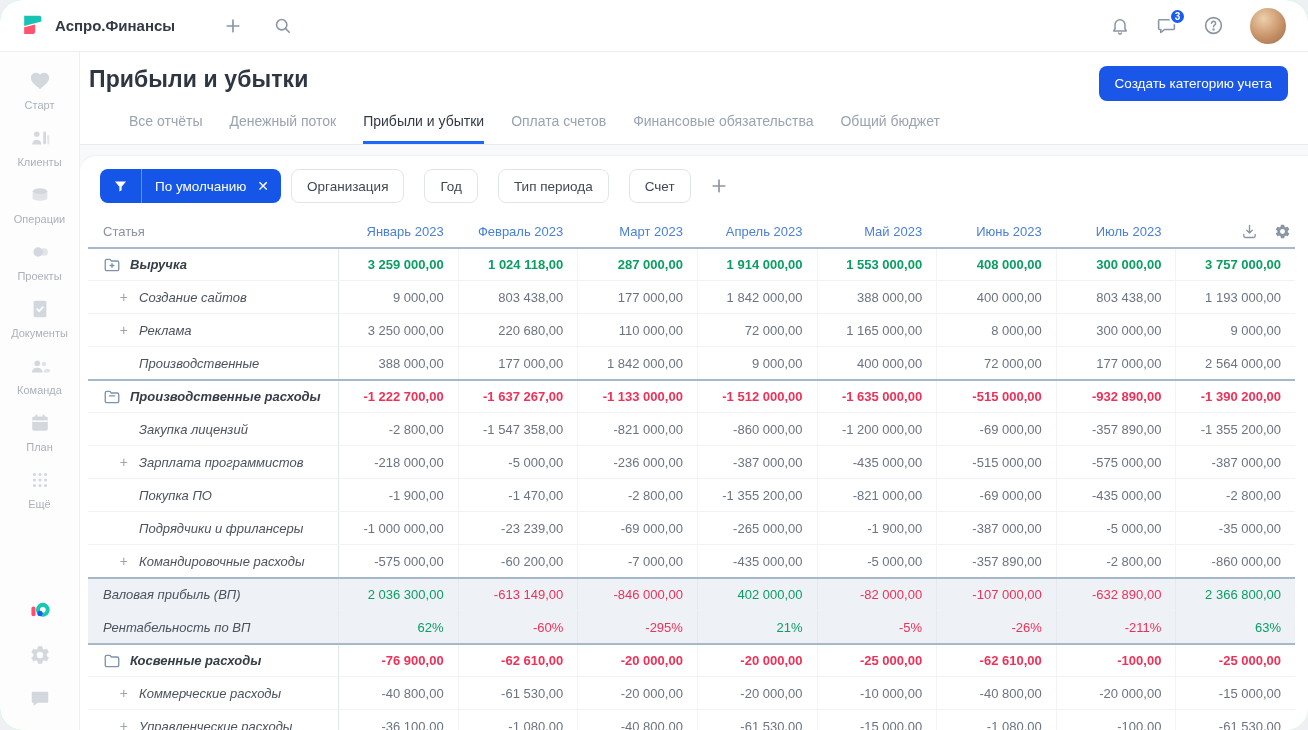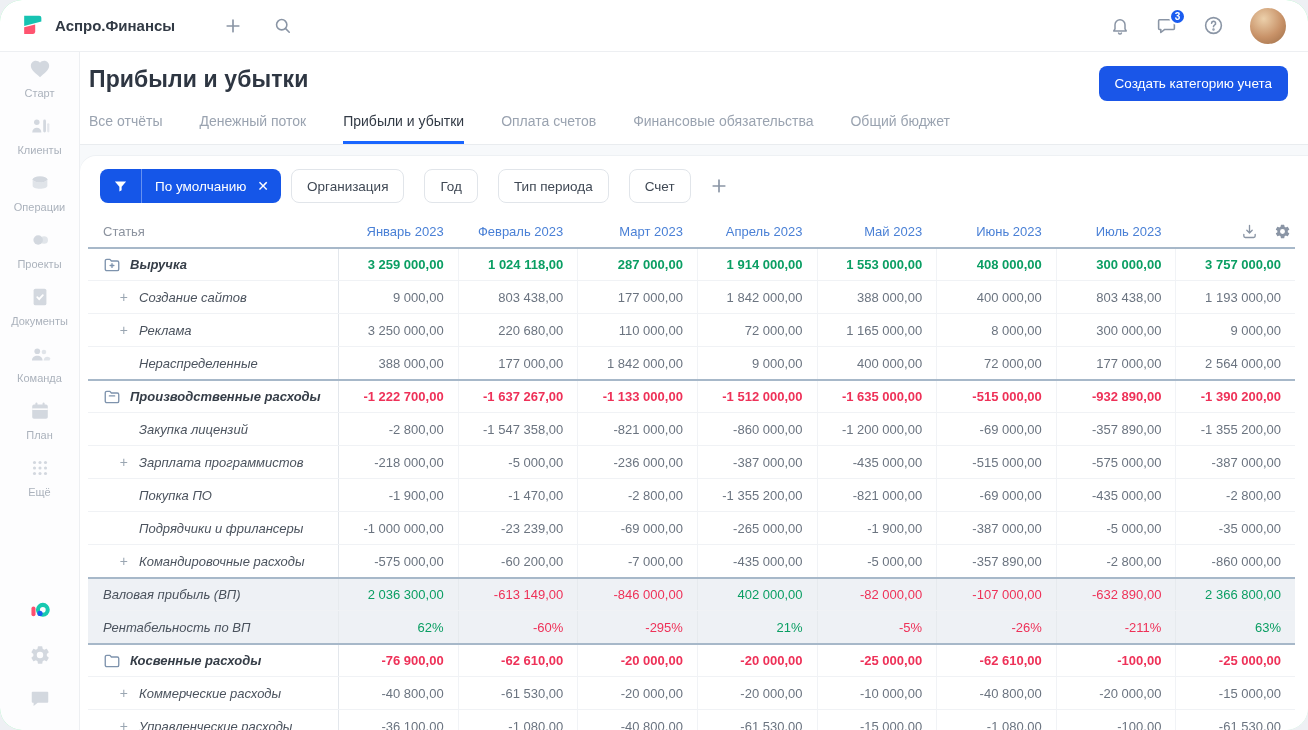--- a/index.html
+++ b/index.html
@@ -11,34 +11,34 @@
   .topbar { height:52px; display:flex; align-items:center; padding:0 22px 0 20px; border-bottom:1px solid #edeff2; background:#fff; position:relative; z-index:3; }
   .brand { display:flex; align-items:center; gap:10px; font-weight:700; font-size:15px; color:#323a45; }
   .topbar-actions { display:flex; align-items:center; gap:30px; margin-left:48px; color:#8a95a5; }
   .icon-btn { display:flex; align-items:center; justify-content:center; cursor:pointer; color:#8a95a5; position:relative; }
   .icon-btn svg { display:block; }
   .topbar-right { margin-left:auto; display:flex; align-items:center; gap:26px; }
   .badge { position:absolute; top:-7px; right:-9px; min-width:17px; height:17px; border-radius:9px; background:#1a5cf0; color:#fff; font-size:10px; font-weight:700; display:flex; align-items:center; justify-content:center; border:2px solid #fff; padding:0 3px; }
   .avatar { width:36px; height:36px; border-radius:50%; background:radial-gradient(circle at 38% 30%, #ecd0ab, #c89268 55%, #9a6b45 100%); cursor:pointer; }
 
   
-  .sidebar { position:absolute; left:0; top:40px; bottom:0; width:80px; border-right:1px solid #edeff2; background:#fdfdfe; display:flex; flex-direction:column; align-items:center; padding:10px 0 12px; z-index:2; }
+  .sidebar { position:absolute; left:0; top:52px; bottom:0; width:80px; border-right:1px solid #edeff2; background:#fdfdfe; display:flex; flex-direction:column; align-items:center; padding:10px 0 12px; z-index:2; }
   .sb-item { width:100%; display:flex; flex-direction:column; align-items:center; gap:3px; padding:8px 0; cursor:pointer; }
   .sb-ico svg { width:22px; height:22px; fill:#d3d8df; }
   .sb-label { font-size:11px; color:#abb2bc; }
   .sb-bottom { margin-top:auto; display:flex; flex-direction:column; align-items:center; gap:22px; padding-bottom:8px; }
   .sb-bottom .icon-btn svg { width:22px; height:22px; fill:#d3d8df; }
 
   
   .main { position:absolute; left:80px; top:52px; right:0; bottom:0; background:#f7f9fb; display:flex; flex-direction:column; }
   .head { background:#fff; padding:14px 20px 0 9px; border-bottom:1px solid #e9ecef; }
   .title-row { display:flex; align-items:flex-start; justify-content:space-between; }
   .page-title { font-size:23px; font-weight:600; color:#2e3642; letter-spacing:.1px; }
   .create-btn { background:#1a56e8; color:#fff; border:none; font-family:inherit; font-size:13.5px; font-weight:400; padding:10px 16px; border-radius:8px; cursor:pointer; }
-  .tabs { display:flex; gap:37px; margin-top:12px; }
+  .tabs { display:flex; gap:27px; margin-top:12px;margin-left:40px; }
   .tab { font-size:14px; color:#9aa3b0; padding-bottom:12px; cursor:pointer; border-bottom:3px solid transparent; }
   .tab.active { color:#323a45; font-weight:500; border-bottom-color:#1a66ff; }
 
   .panel { flex:1; background:#fff; margin-top:11px; border-top-left-radius:16px; display:flex; flex-direction:column; overflow:hidden; box-shadow:0 -1px 0 #eef1f4; }
 
   
   .filters { display:flex; align-items:center; gap:10px; padding:13px 16px 11px 8px; }
   .filter-pill { display:flex; align-items:center; height:34px; background:#1556e8; border-radius:8px; color:#fff; cursor:pointer;margin-left:12px; }
   .pill-funnel { padding:0 13px; display:flex; align-items:center; align-self:stretch; border-right:1px solid rgba(255,255,255,.35); }
   .pill-label { padding:0 7px 0 13px; font-size:13.5px; }
@@ -327,21 +327,21 @@
               <div class="vcell">110 000,00</div>
               <div class="vcell">72 000,00</div>
               <div class="vcell">1 165 000,00</div>
               <div class="vcell">8 000,00</div>
               <div class="vcell">300 000,00</div>
               <div class="vcell">9 000,00</div>
             </div>
             <div class="trow child">
               <div class="lcell">
                 <span class="plus-mark hidden">+</span>
-                <span>Нераспределенные</span>
+                <span>Производственные</span>
               </div>
               <div class="vcell first">388 000,00</div>
               <div class="vcell">177 000,00</div>
               <div class="vcell">1 842 000,00</div>
               <div class="vcell">9 000,00</div>
               <div class="vcell">400 000,00</div>
               <div class="vcell">72 000,00</div>
               <div class="vcell">177 000,00</div>
               <div class="vcell">2 564 000,00</div>
             </div>

